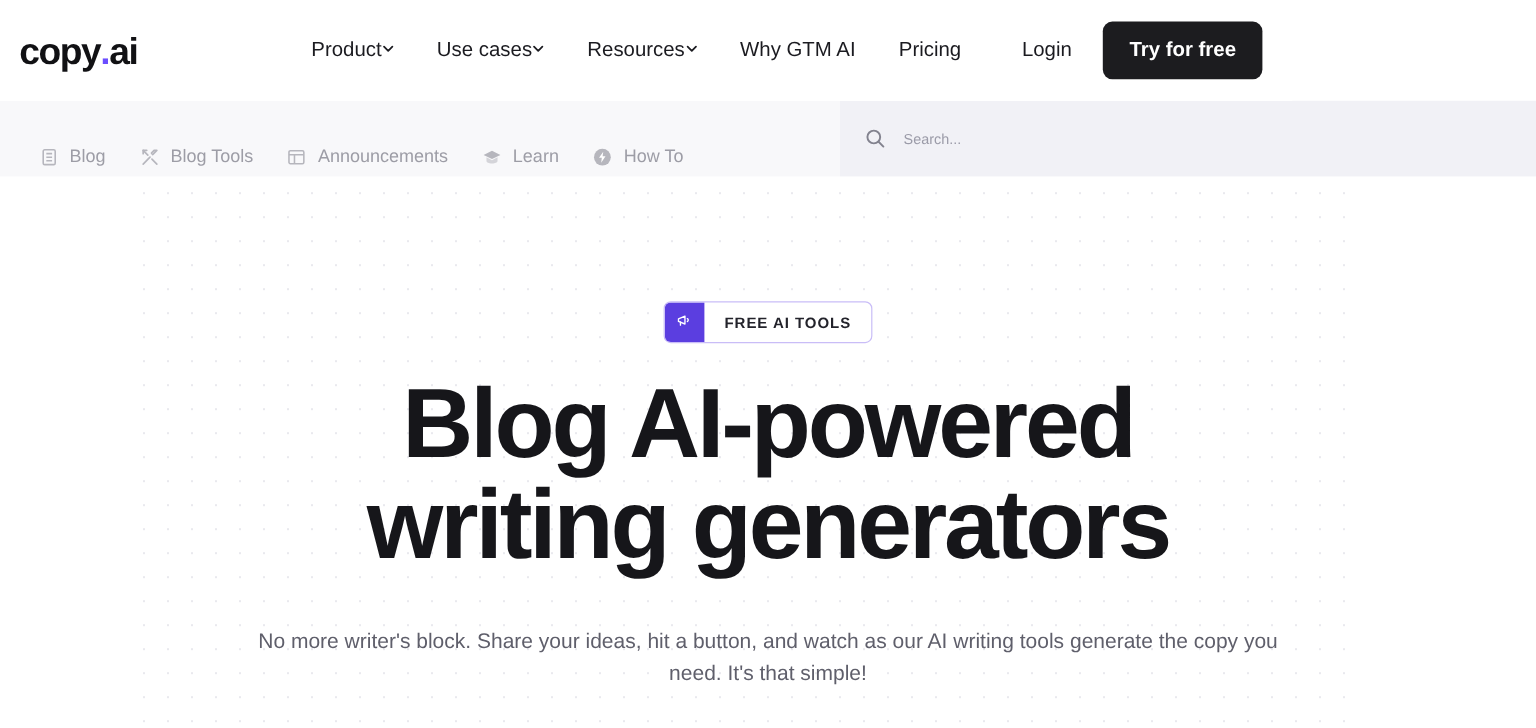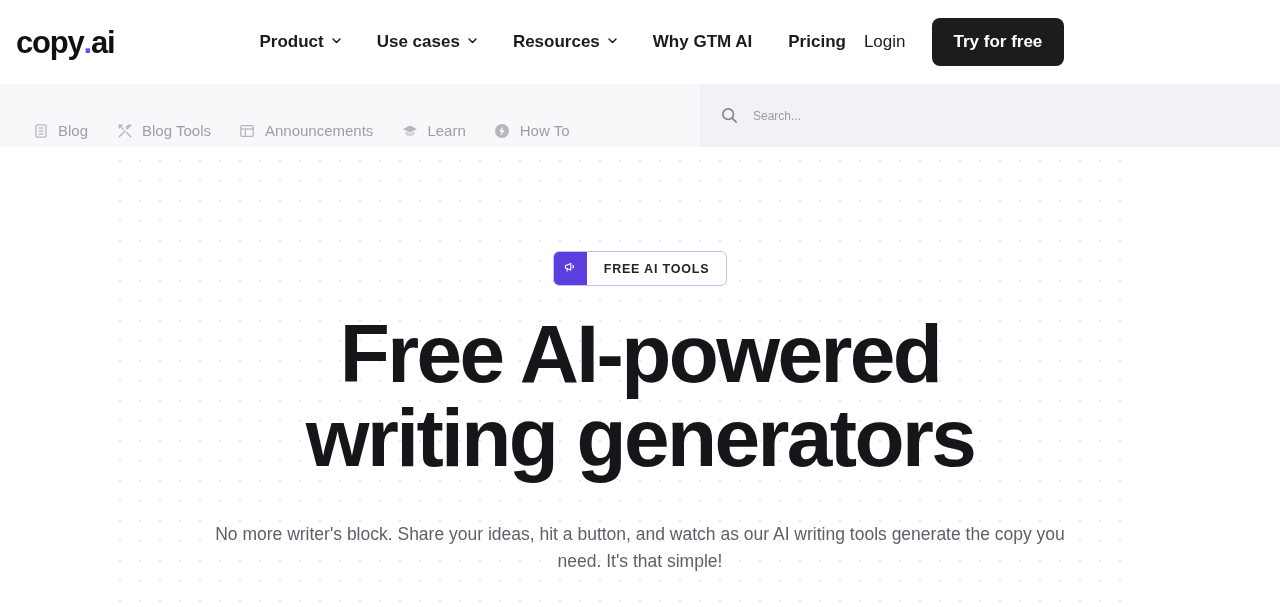--- a/index.html
+++ b/index.html
@@ -46,23 +46,22 @@
   .main-nav {
     display: flex;
     align-items: center;
     gap: 0px;
     margin-left: 145px;
   }
 
   .nav-item {
     display: flex;
     align-items: center;
-    gap: 7px;
     font-size: 17px;
-    font-weight: 700;
+    font-weight: 400;
     color: #1b1b20;
     padding: 10px 18px;
     cursor: pointer;
     white-space: nowrap;
     justify-content: center;
   }
   .nav-item:first-child { padding-left: 0; }
 
   .chev {
     display: inline-block;
@@ -393,19 +392,19 @@
       <span class="badge-icon">
         <svg viewBox="0 0 20 20" width="15" height="15" fill="none" stroke="#ffffff" stroke-width="1.5" stroke-linecap="round" stroke-linejoin="round">
             <path d="M3.2 6.2 L10.4 3.2 L10.4 12 L3.2 9.2 Z"></path>
             <path d="M5.4 9.6 L5.4 13.3"></path>
             <path d="M13 6 C14.4 6.6 14.4 8.6 13 9.3"></path>
           </svg>
       </span>
       <span class="badge-label">FREE AI TOOLS</span>
     </div>
 
-    <h1 class="hero-title">Free AI-powered writing generators</h1>
+    <h1 class="hero-title">Blog AI-powered writing generators</h1>
 
     <p class="hero-sub">No more writer's block. Share your ideas, hit a button, and watch as our AI writing tools generate the copy you need. It's that simple!</p>
 
   </div>
 
 </section>
 
 </body></html>

